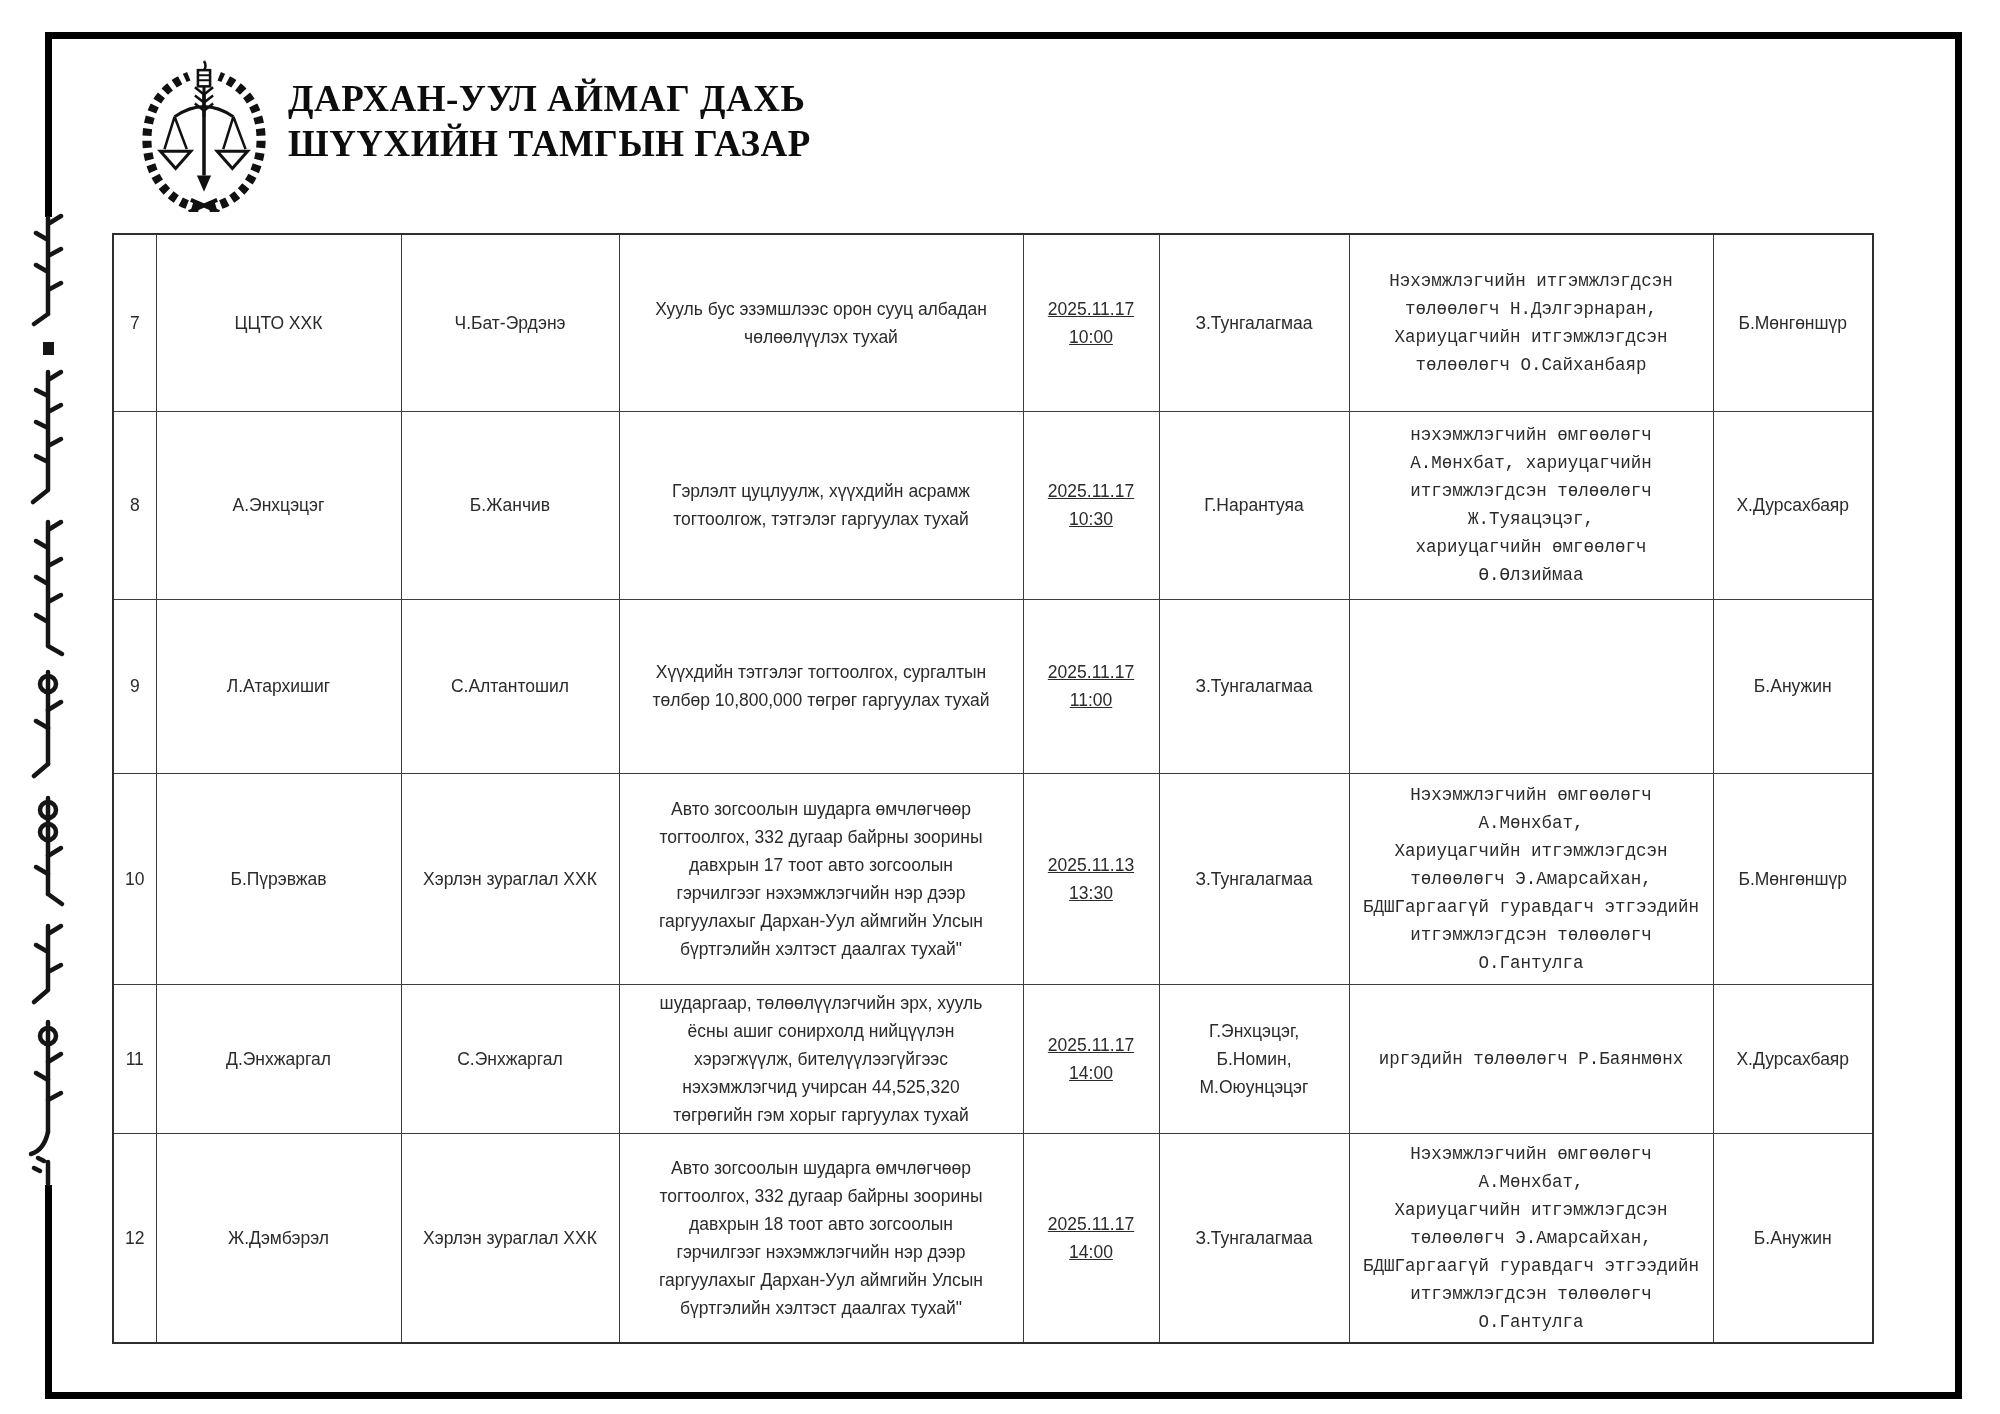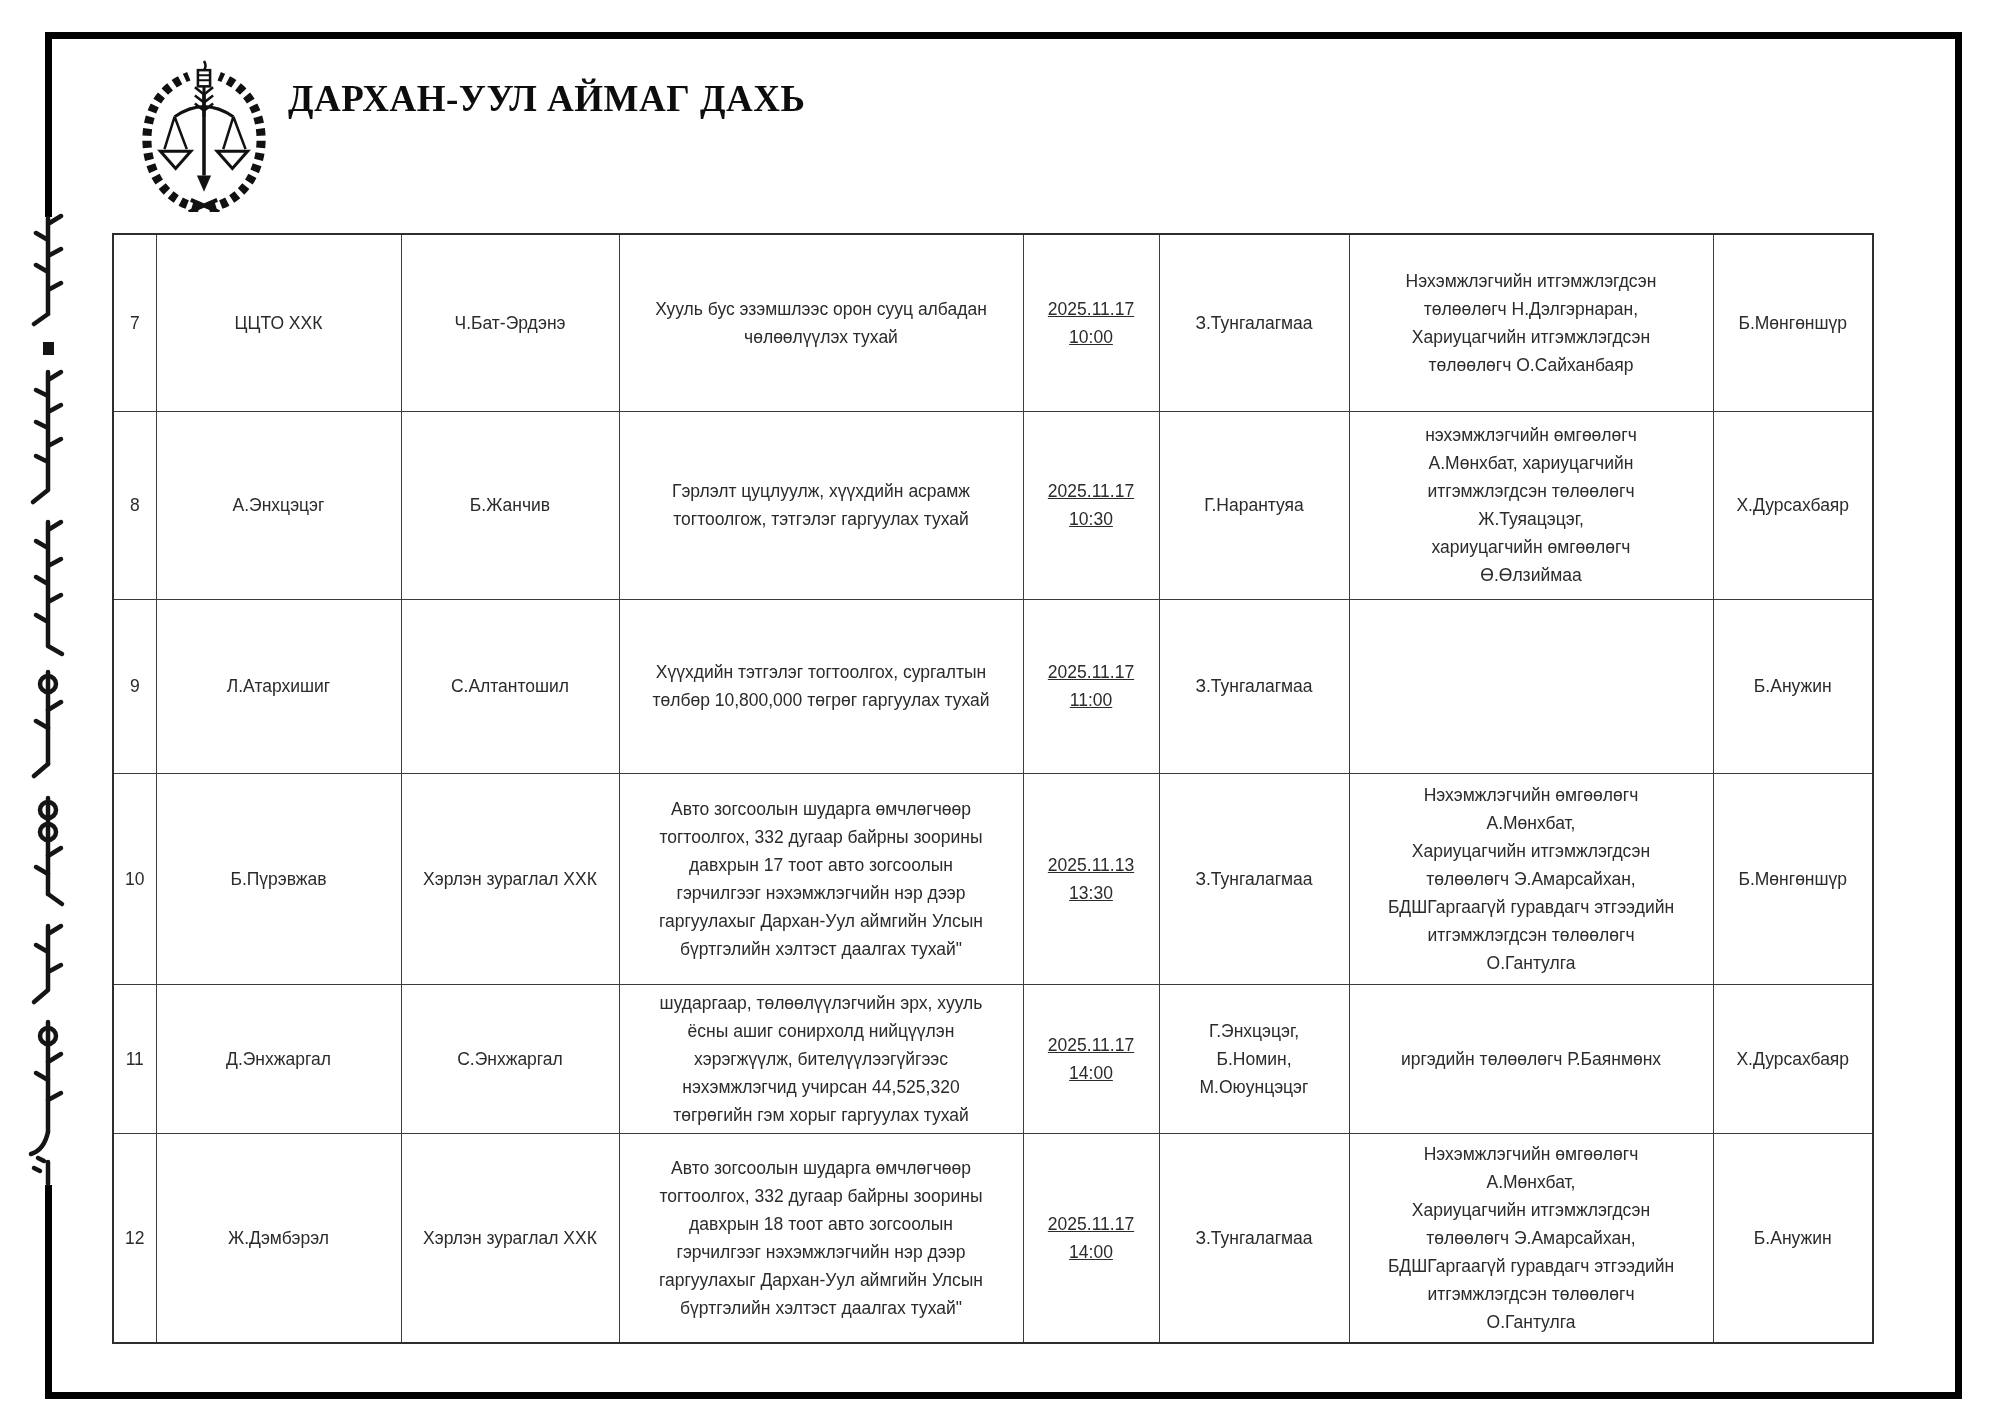--- a/index.html
+++ b/index.html
@@ -16,21 +16,21 @@
   .logo{position:absolute;left:138px;top:60px;width:132px;height:152px;}
   .org-title{position:absolute;left:288px;top:76px;font-family:"Liberation Serif",serif;
     font-weight:bold;font-size:37px;line-height:45px;color:#0d0d0d;letter-spacing:.5px;white-space:nowrap;}
   table.sched{position:absolute;left:112px;top:233px;width:1760px;height:1097px;
     border-collapse:collapse;table-layout:fixed;}
   table.sched td{border:1.6px solid #3c3c3c;vertical-align:middle;text-align:center;
     color:#2b2b2b;font-size:17.5px;line-height:28px;padding:4px 8px;white-space:pre-line;
     overflow:hidden;}
   table.sched{border:2.5px solid #2e2e2e;}
   td.case-left{text-align:left;line-height:27px;padding:2px 6px;}
-  td.reps{line-height:28px;}
+  td.reps{line-height:28px;font-family:Liberation Mono, monospace;}
   td.dt{font-size:18px;line-height:26px;text-decoration:underline;}
 </style>
 </head>
 <body>
 
 <div class="sheet">
 
   <div class="bar bar-top"></div>
   <div class="bar bar-bottom"></div>
   <div class="bar bar-right"></div>
@@ -86,20 +86,21 @@
       <path d="M36 56 L26 88 M36 56 L48 88" stroke-width="2.5"></path>
       <path d="M22 90 L52 90 L37 107 Z" stroke-width="3" fill="#fff"></path>
       <path d="M94 56 L84 88 M94 56 L106 88" stroke-width="2.5"></path>
       <path d="M78 90 L108 90 L93 107 Z" stroke-width="3" fill="#fff"></path>
       <path d="M65 130 L58 114 L72 114 Z" fill="#111" stroke="none"></path>
     </g>
   </svg>
 
   <div class="org-title">
     <div>ДАРХАН-УУЛ АЙМАГ ДАХЬ</div>
+    <div>ШҮҮХИЙН ТАМГЫН ГАЗАР</div>
   </div>
 
   <table class="sched">
     <colgroup>
       <col style="width:43px">
         <col style="width:245px">
         <col style="width:218px">
         <col style="width:404px">
       <col style="width:136px">
         <col style="width:190px">

